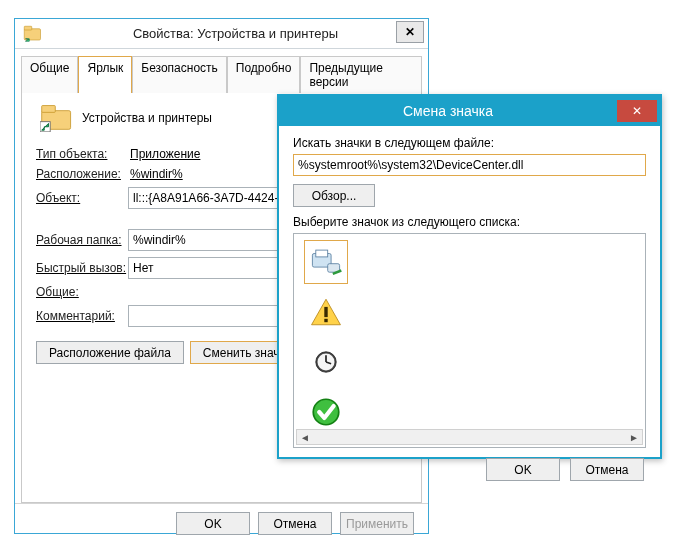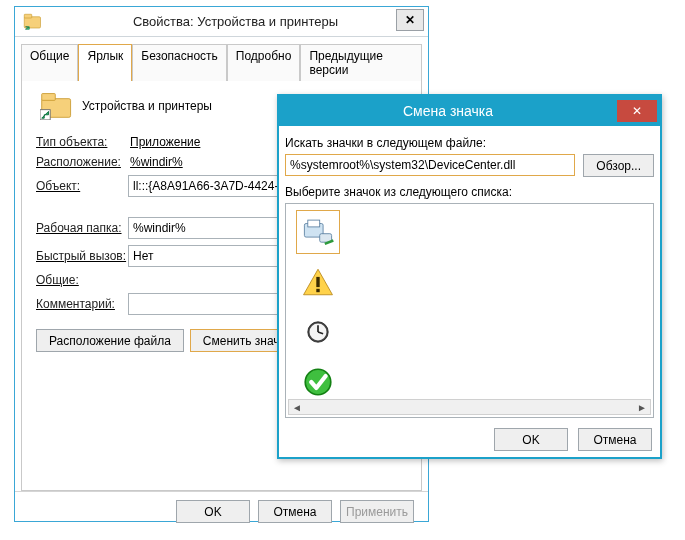--- a/index.html
+++ b/index.html
@@ -1,19 +1,19 @@
 <!DOCTYPE html>
 <html><head>
 <meta charset="utf-8">
 <style>
   * { box-sizing: border-box; font-family: "Segoe UI", Tahoma, sans-serif; font-size: 12px; }
   body { margin: 0; background: #fff; width: 685px; height: 540px; position: relative; overflow: hidden; }
 
   
-  .prop-window { position: absolute; left: 14px; top: 6px; width: 415px; height: 516px; border: 1px solid #3aa7d6; background: #fff; }
+  .prop-window { position: absolute; left: 14px; top: 18px; width: 415px; height: 516px; border: 1px solid #3aa7d6; background: #fff; }
   .prop-title { height: 30px; background: #fff; border-bottom: 1px solid #cfd6db; display: flex; align-items: center; position: relative; }
   .prop-title .icon-small { width: 20px; height: 18px; margin-left: 8px; }
   .prop-title .ttext { flex: 1; text-align: center; font-size: 13px; color: #222; }
   .prop-title .close { position: absolute; right: 4px; top: 2px; width: 28px; height: 22px; border: 1px solid #9aa0a6; background: #e9e9e9; display: flex; align-items: center; justify-content: center; font-weight: bold; }
 
   .tabstrip { margin: 6px 6px 0 6px; display: flex; border-bottom: 1px solid #c9c9c9; }
   .tab { padding: 4px 8px; border: 1px solid #c9c9c9; border-bottom: none; background: #fafafa; margin-right: 0; position: relative; top: 1px; }
   .tab.active { background: #fff; border-color: #e0a84a #e0a84a #fff #e0a84a; z-index: 2; }
 
   .tab-body { border: 1px solid #c9c9c9; border-top: none; margin: 0 6px; height: 410px; padding: 10px 14px; background: #fff; }
@@ -33,23 +33,23 @@
 
   .prop-buttons { display: flex; justify-content: flex-end; gap: 8px; padding: 8px 14px; border-top: 1px solid #d5d5d5; }
   .mid-buttons { display: flex; gap: 6px; margin-top: 14px; }
 
   
   .icon-dialog { position: absolute; left: 277px; top: 94px; width: 385px; height: 365px; border: 2px solid #1ba1c9; background: #fff; box-shadow: 1px 2px 6px rgba(0,0,0,.25); }
   .icon-title { height: 30px; background: #1ba1c9; display: flex; align-items: center; }
   .icon-title .ttext { flex: 1; text-align: center; color: #fff; font-size: 14px; }
   .icon-title .close { width: 40px; height: 22px; background: #c74a3f; color: #fff; display: flex; align-items: center; justify-content: center; font-size: 16px; line-height: 1; margin-right: 3px; }
 
-  .icon-body { padding: 10px 6px; }
+  .icon-body { padding: 10px 14px; }
   .icon-label { margin-bottom: 4px; }
-  .path-row { display: flex; gap: 8px; align-items: stretch; margin-bottom: 8px; }
+  .path-row { display: flex; gap: 8px; align-items: stretch; margin-bottom: 8px; flex-direction: column; }
   .path-row .text-input { border: 1px solid #e0a84a; }
   .path-row .btn { width: 82px; }
 
   .icon-list { border: 1px solid #aab2b8; height: 215px; background: #fff; padding: 6px 10px; position: relative; overflow: hidden; }
   .icon-cell { width: 44px; height: 44px; display: flex; align-items: center; justify-content: center; margin-bottom: 6px; }
   .icon-cell.selected { border: 1px solid #e0a84a; }
   .ic-svg { width: 34px; height: 34px; }
 
   .hscrollbar { position: absolute; left: 2px; right: 2px; bottom: 2px; height: 16px; background: #f0f0f0; border: 1px solid #d0d0d0; display: flex; align-items: center; justify-content: space-between; }
   .scroll-arrow { width: 16px; text-align: center; font-size: 10px; color: #555; }

